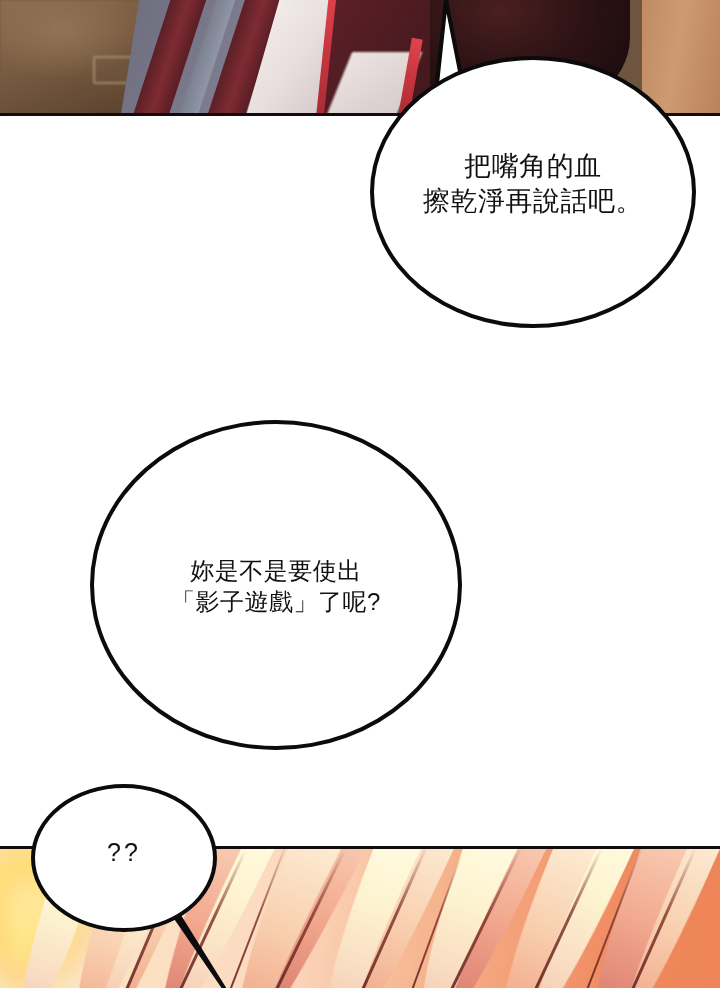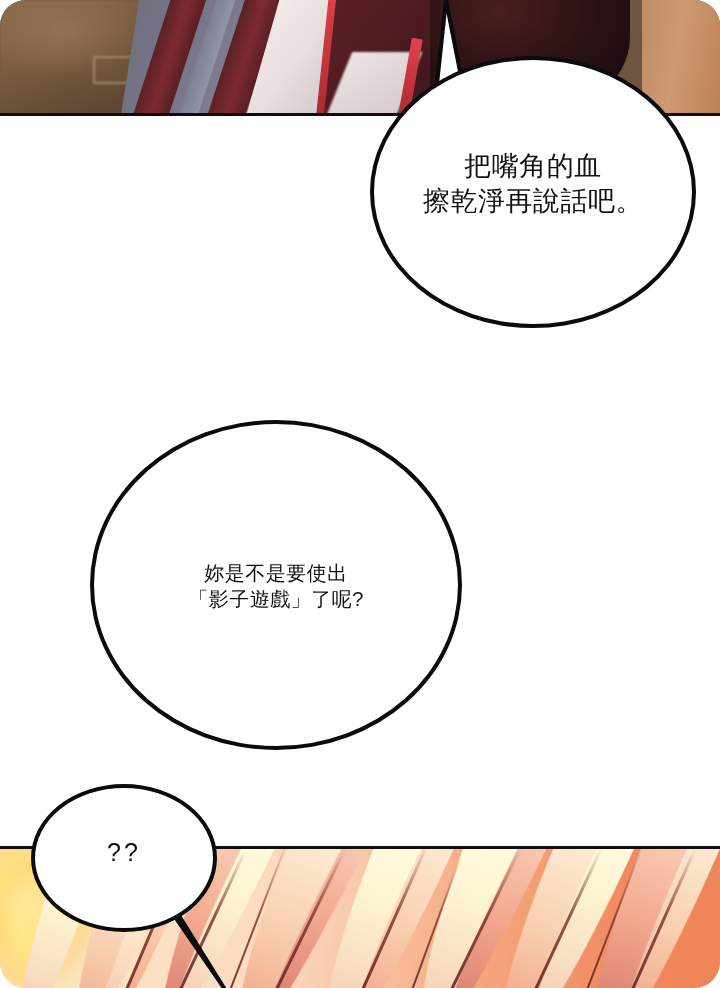--- a/index.html
+++ b/index.html
@@ -11,21 +11,20 @@
   body {
     font-family: "Liberation Sans", "DejaVu Sans", sans-serif;
   }
 
   #page {
     position: relative;
     width: 720px;
     height: 988px;
     overflow: hidden;
     background: #86efac;
-    border-radius: 26px;
   }
 
   
   .panel-top {
     position: absolute;
     left: 0;
     top: 0;
     width: 720px;
     height: 115px;
     overflow: hidden;
@@ -208,21 +207,21 @@
     left: 432px; top: -6px;
     width: 42px; height: 120px;
     z-index: 9;
   }
 
   
   #bubble-two {
     left: 90px; top: 420px;
     width: 372px; height: 330px;
     border-radius: 50%;
-    font-size: 20px;
+    font-size: 24px;
   }
   #bubble-two .btext { transform: translateY(2px); }
 
   
   #bubble-three {
     left: 31px; top: 784px;
     width: 186px; height: 148px;
     border-radius: 50%;
     font-size: 25px;
     z-index: 12;

